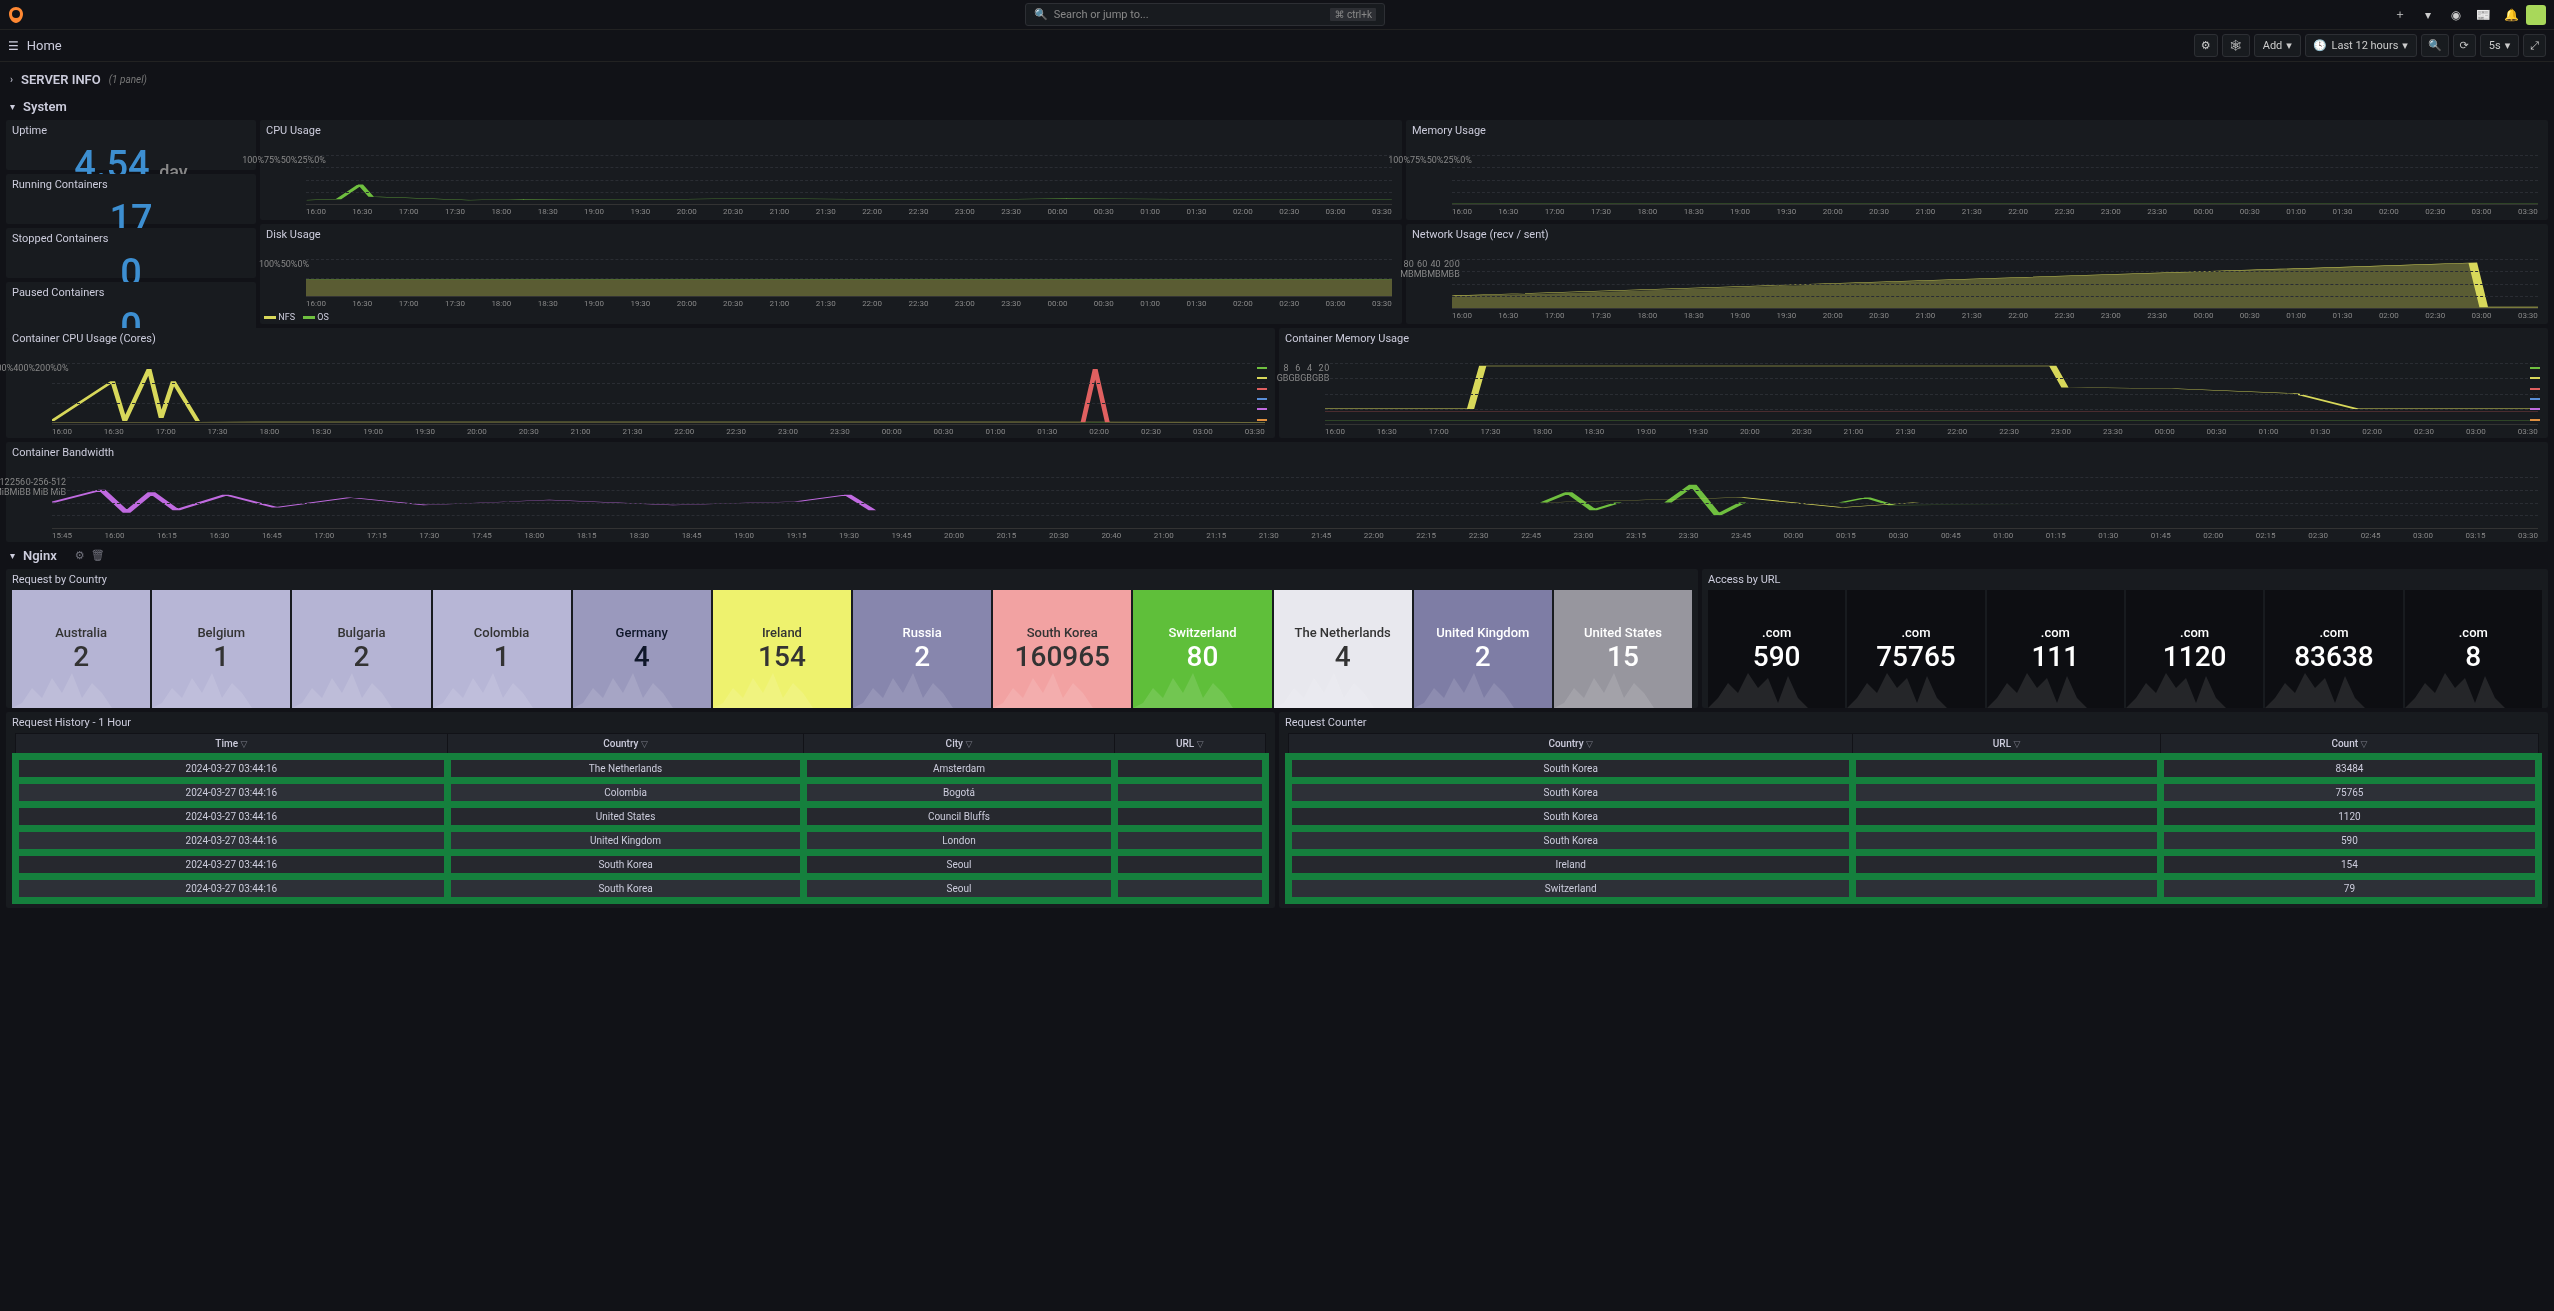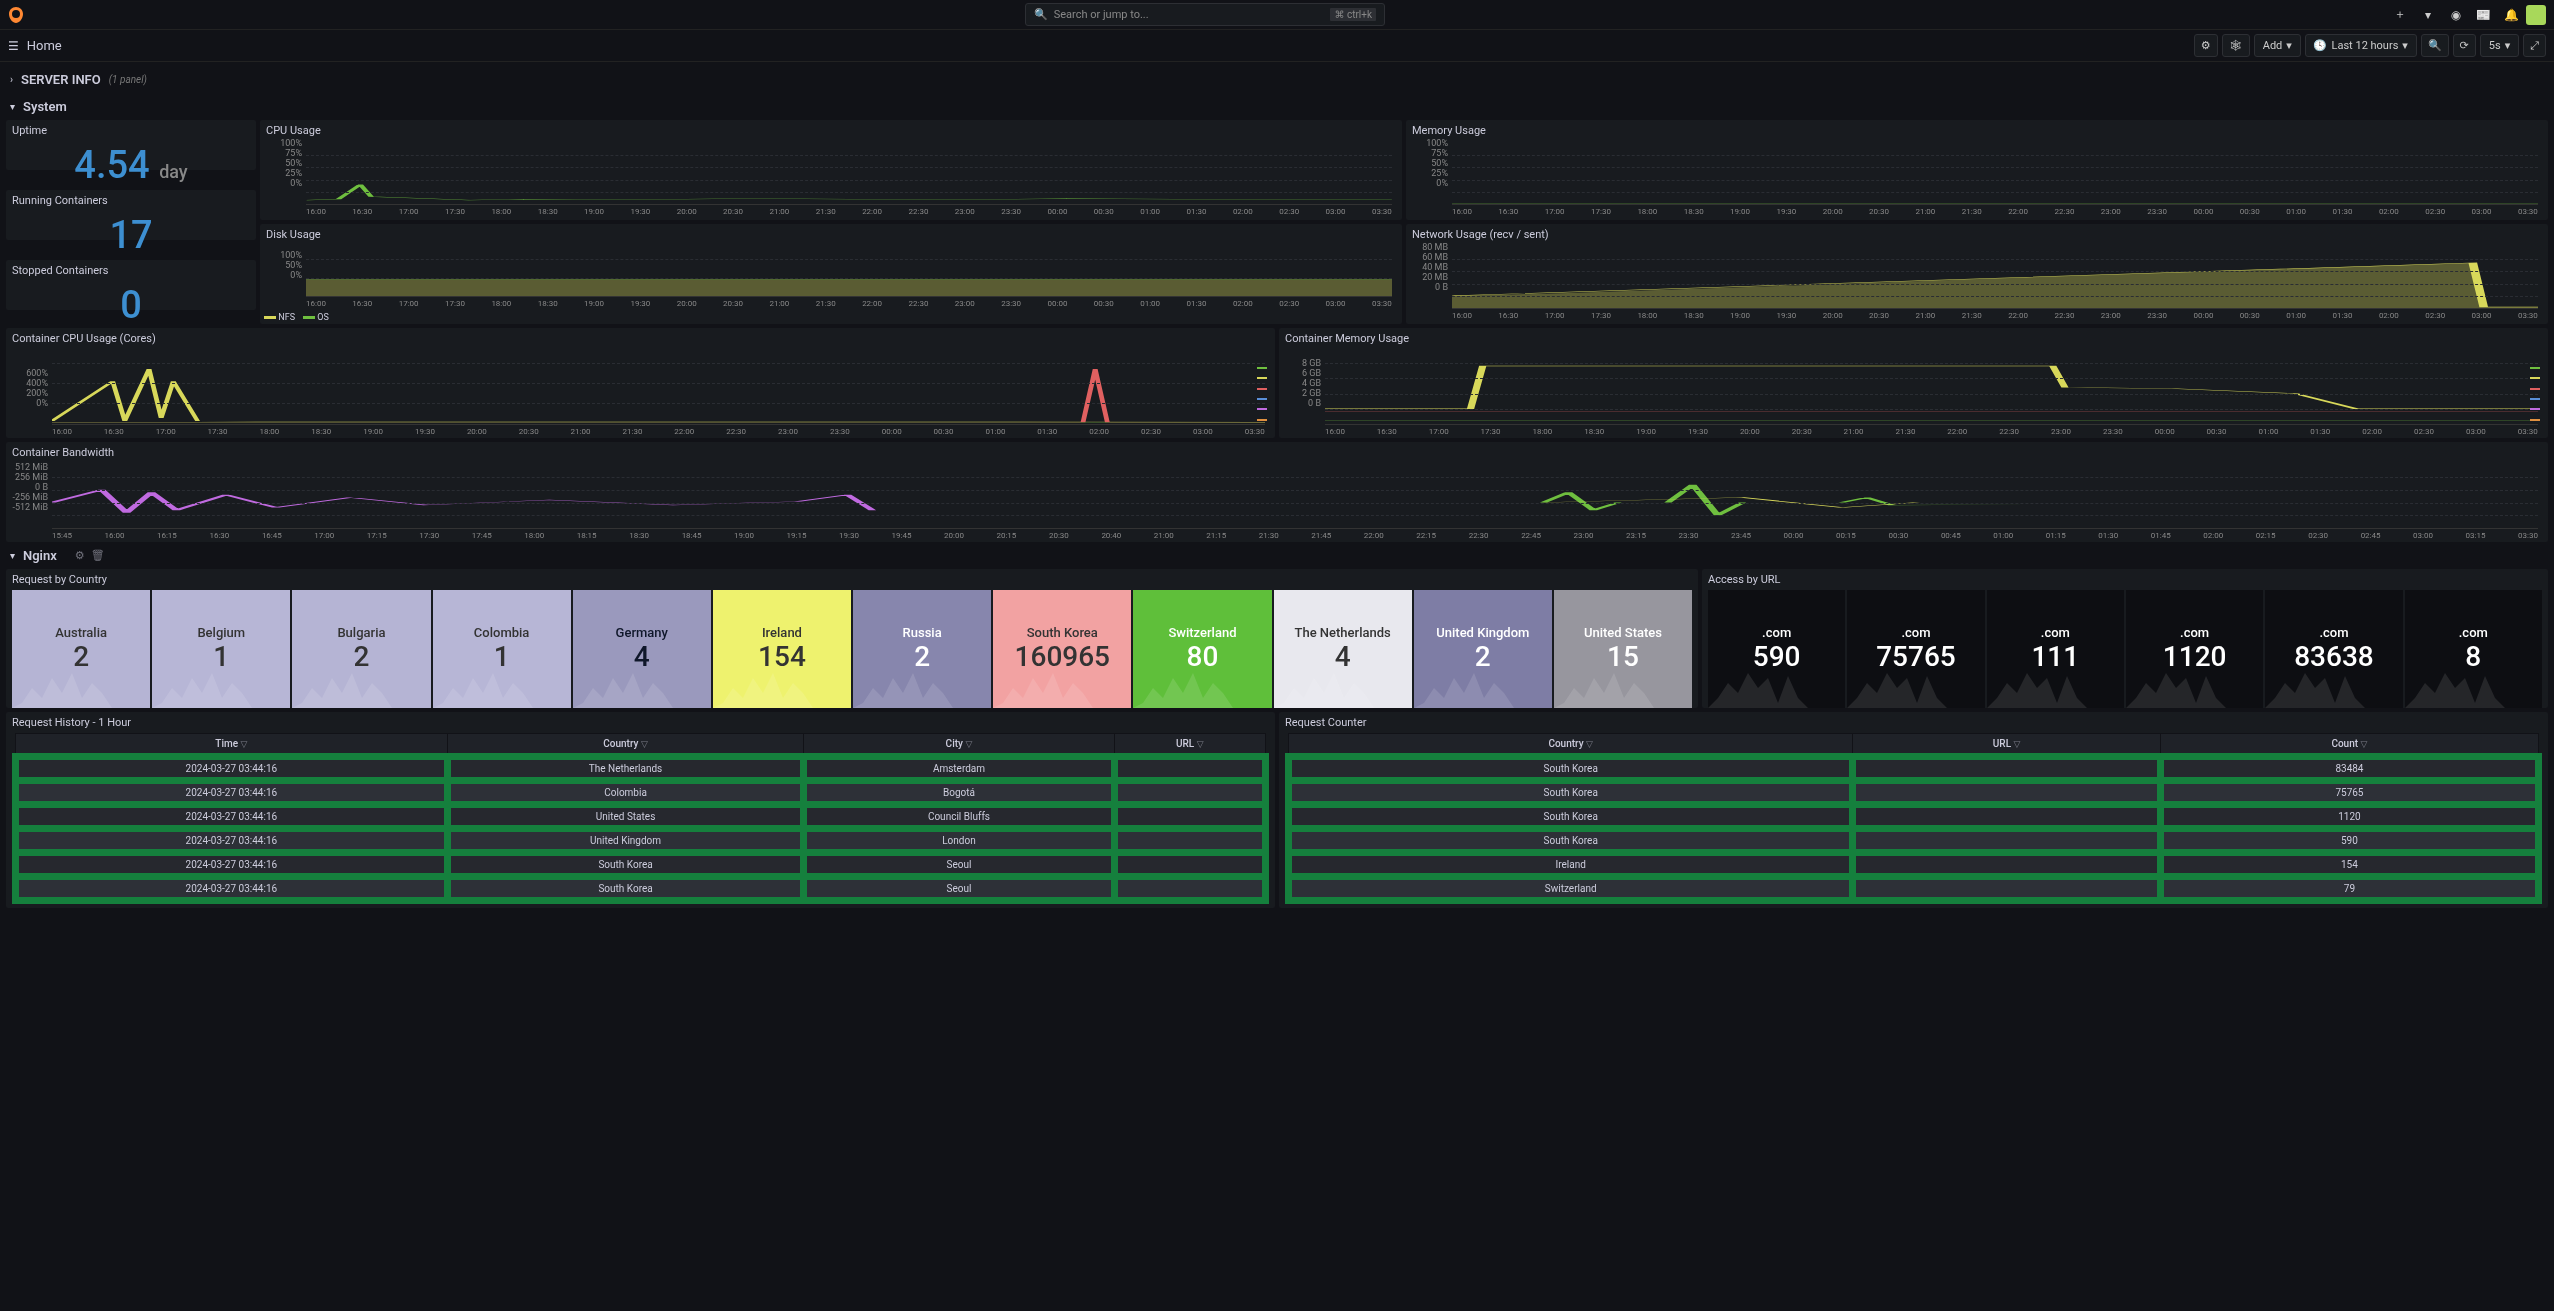--- a/index.html
+++ b/index.html
@@ -19,38 +19,38 @@
 .content { padding: 4px 6px; }
 .row-header { display: flex; align-items: center; gap: 8px; padding: 6px 4px; font-size: 13px; cursor: pointer; }
 .row-header .chev { font-size: 10px; }
 .panel-count { font-size: 10px; color: #777; font-style: italic; }
 .panel { background: #181b1f; border-radius: 2px; padding: 4px 6px; position: relative; }
 .panel-title { font-size: 11px; color: #ccccdc; margin-bottom: 4px; }
 .stat-big { font-size: 38px; font-weight: 500; text-align: center; line-height: 1.3; }
 .stat-blue { color: #3d8fd1; }
 .stat-unit { font-size: 18px; color: #888; }
 .chart { position: relative; height: 100%; }
-.yaxis { position: absolute; left: 0; top: 14px; bottom: 33px; width: 40px; display: flex; flex-direction: column; justify-content: flex-end; font-size: 9px; color: #888; text-align: right; padding-right: 4px; }
+.yaxis { position: absolute; left: 0; top: 14px; bottom: 16px; width: 40px; display: flex; flex-direction: row; justify-content: center; font-size: 9px; color: #888; text-align: right; padding-right: 4px; }
 .xaxis { position: absolute; left: 40px; right: 4px; bottom: 0; height: 14px; display: flex; justify-content: space-between; font-size: 8px; color: #888; overflow: hidden; }
 .plot { position: absolute; left: 40px; right: 4px; top: 14px; bottom: 16px; border-bottom: 1px solid #333; }
 .grid-line { position: absolute; left: 0; right: 0; border-top: 1px dashed #2a2d33; }
 .tile-row { display: flex; gap: 2px; }
 .tile { flex: 1; min-width: 0; height: 118px; display: flex; flex-direction: column; align-items: center; justify-content: center; font-weight: 500; position: relative; overflow: hidden; }
 .tile-name { font-size: 13px; }
 .tile-val { font-size: 28px; }
 .tile-dark { background: #0d0e12; color: #fff; }
 .table { width: 100%; border-collapse: collapse; font-size: 10px; }
 .table th { background: #1f2228; padding: 4px; font-weight: 500; border: 1px solid #111217; }
 .table td { background: #26282e; padding: 3px; text-align: center; border: 7px solid #15803d; }
 .table tr:nth-child(even) td { background: #2d3037; }
 .filter-icon { opacity: 0.5; font-size: 9px; }
 .legend-items { position: absolute; bottom: 2px; left: 4px; font-size: 9px; display: flex; gap: 8px; }
 .leg-swatch { width: 12px; height: 3px; display: inline-block; vertical-align: middle; }
 .sys-grid { display: grid; grid-template-columns: 250px 1fr 1fr; grid-template-rows: 100px 100px; gap: 4px; }
-.sys-left { display: grid; grid-template-rows: repeat(4, 50px); gap: 20px; grid-row: span 2; }
+.sys-left { display: grid; grid-template-rows: repeat(4, 50px); gap: 4px; grid-row: span 2; }
 .cont-grid { display: grid; grid-template-columns: 1fr 1fr; gap: 4px; margin-top: 4px; }
 .bandwidth-grid { margin-top: 4px; }
 .nginx-panels { display: grid; grid-template-columns: 1fr 1fr; gap: 4px; margin-top: 4px; }
 .nginx-row1 { display: grid; grid-template-columns: 2fr 1fr; gap: 4px; }
 .row-icons { display: flex; gap: 6px; margin-left: 10px; }
 .row-icons span { opacity: 0.5; cursor: pointer; font-size: 11px; }
 svg { display: block; }
 .sparkline { position: absolute; bottom: 0; left: 0; right: 0; height: 40px; opacity: 0.4; }
 .legend-side { position: absolute; right: 2px; top: 14px; bottom: 16px; width: 10px; display: flex; flex-direction: column; justify-content: space-around; }
 .legend-side span { width: 10px; height: 2px; display: block; }

